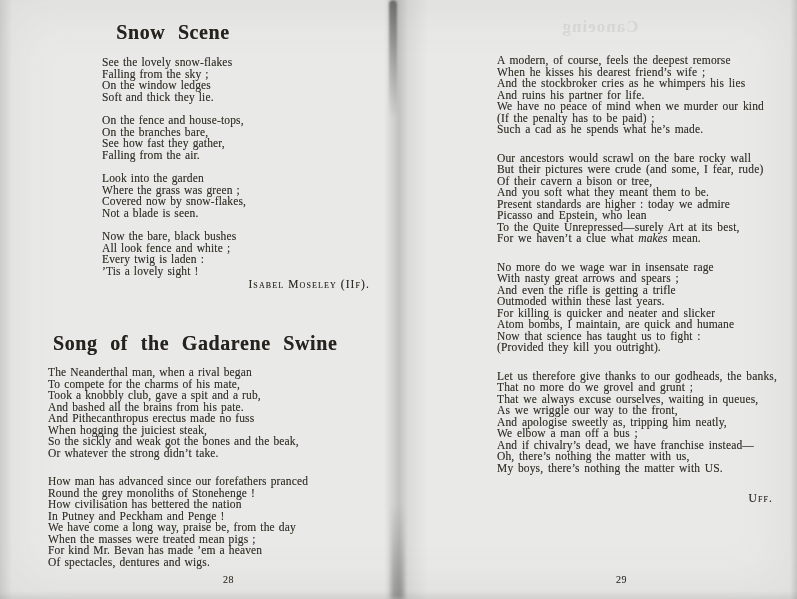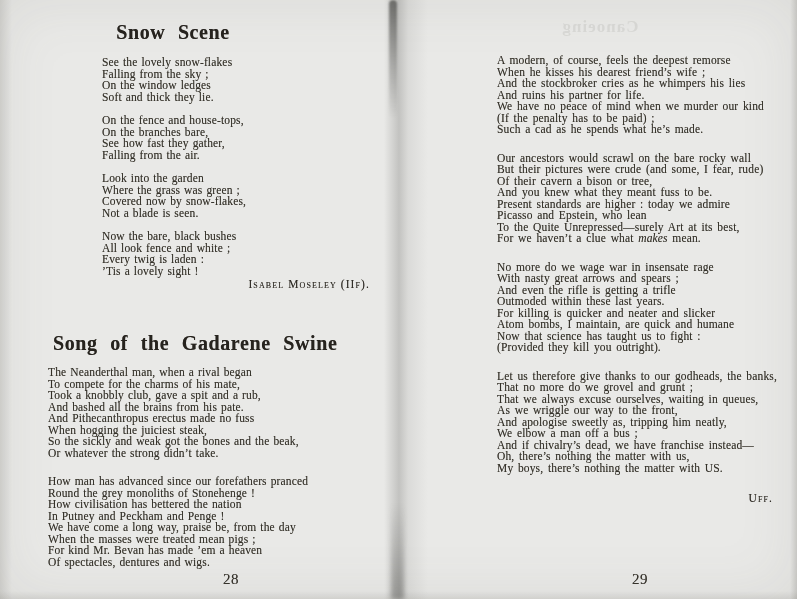--- a/index.html
+++ b/index.html
@@ -64,26 +64,26 @@
     position:absolute;
     font-size:11.5px;line-height:12px;
     font-variant:small-caps;letter-spacing:1.1px;
     color:#2e2b25;white-space:nowrap;text-align:right;
     text-shadow:0 0 0.4px rgba(55,50,42,0.5);
   }
   .a1{top:278px;left:180px;width:190px;}
   .ar{top:492px;left:650px;width:123px;}
 
   .pagenum{
-    position:absolute;font-size:15px;line-height:11px;
+    position:absolute;font-size:10px;line-height:11px;
     color:#36332c;letter-spacing:0.5px;
     text-shadow:0 0 0.4px rgba(55,50,42,0.5);
   }
   .pn-left{top:574px;left:223px;}
-  .pn-right{top:574px;left:632px;}
+  .pn-right{top:574px;left:616px;}
 
   .ghost{
     position:absolute;top:17px;left:540px;width:120px;
     font-size:17px;font-weight:700;letter-spacing:1px;
     color:#90908a;opacity:0.18;
     transform:scaleX(-1);
     filter:blur(0.6px);
     text-align:center;white-space:nowrap;
   }
 </style>
@@ -165,21 +165,21 @@
         <div class="poem-line">And the stockbroker cries as he whimpers his lies</div>
         <div class="poem-line">And ruins his partner for life.</div>
         <div class="poem-line">We have no peace of mind when we murder our kind</div>
         <div class="poem-line">(If the penalty has to be paid) ;</div>
         <div class="poem-line">Such a cad as he spends what he’s made.</div>
       </div>
     <div class="stanza">
         <div class="poem-line">Our ancestors would scrawl on the bare rocky wall</div>
         <div class="poem-line">But their pictures were crude (and some, I fear, rude)</div>
         <div class="poem-line">Of their cavern a bison or tree,</div>
-        <div class="poem-line">And you knew what they meant fuss to be.</div>
+        <div class="poem-line">And you soft what they meant them to be.</div>
         <div class="poem-line">Present standards are higher :  today we admire</div>
         <div class="poem-line">Picasso and Epstein, who lean</div>
         <div class="poem-line">To the Quite Unrepressed—surely Art at its best,</div>
         <div class="poem-line"><span>For we haven’t a clue what </span><span class="it">makes</span><span> mean.</span></div>
       </div>
     <div class="stanza">
         <div class="poem-line">No more do we wage war in insensate rage</div>
         <div class="poem-line">With nasty great arrows and spears ;</div>
         <div class="poem-line">And even the rifle is getting a trifle</div>
         <div class="poem-line">Outmoded within these last years.</div>

